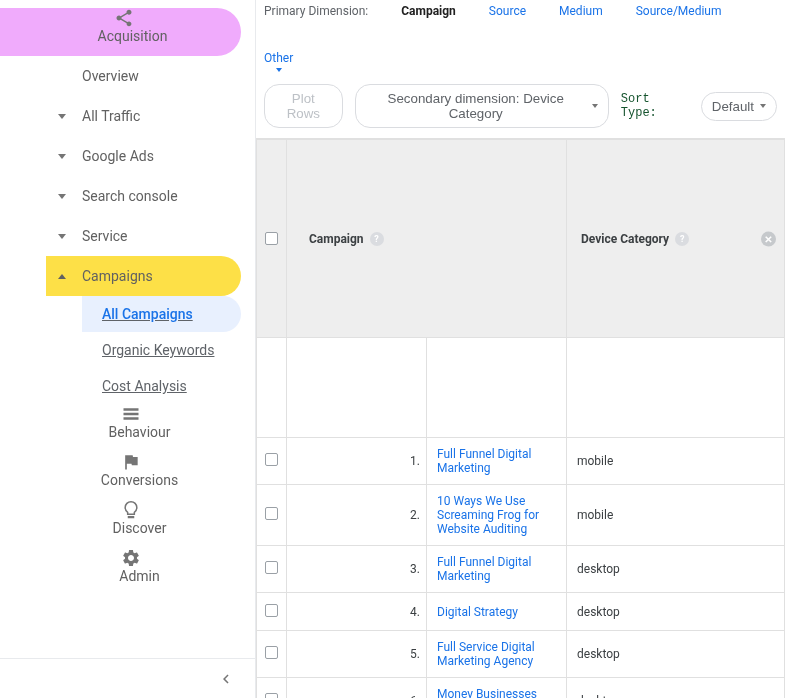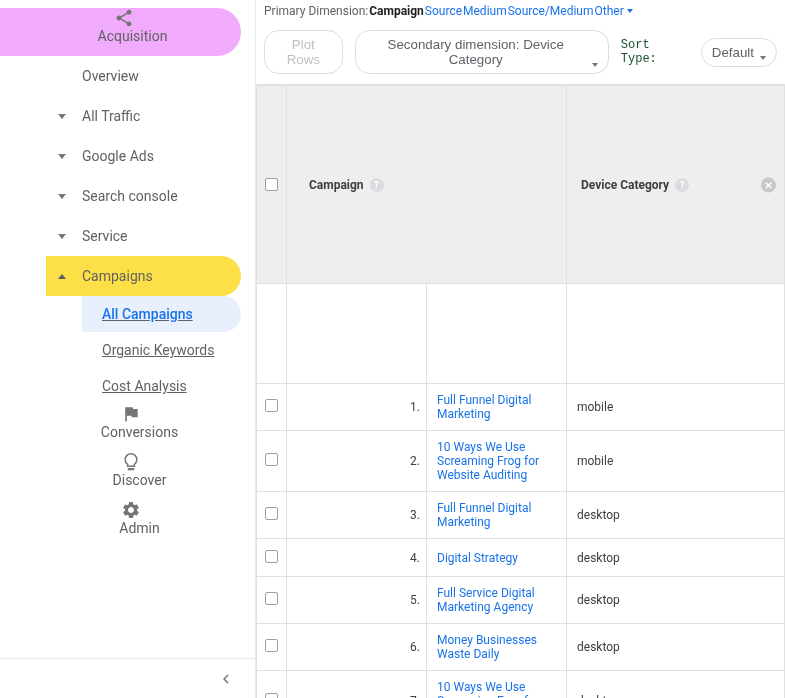--- a/index.html
+++ b/index.html
@@ -13,29 +13,29 @@
     .nav-item.selected-section { background: #f0abfc; border-radius: 0 24px 24px 0; margin-right: 14px; }
     .nav-sub { padding-left: 46px; }
     .nav-sub-item { display: flex; align-items: center; height: 40px; padding-left: 12px; cursor: pointer; color: #616161; font-size: 14px; }
     .nav-sub-item .tri { width: 24px; display: flex; }
     .nav-sub-sub { padding-left: 82px; text-decoration: underline; }
     .nav-sub-sub-item { display: flex; align-items: center; height: 36px; padding-left: 20px; cursor: pointer; color: #5f6368; font-size: 14px; }
     .nav-sub-sub-item.active { background: #e8f0fe; color: #1a73e8; border-radius: 0 18px 18px 0; margin-right: 14px; font-weight: 500; }
     .nav-sub-item.expanded { background: #fde047; border-radius: 0 20px 20px 0; margin-right: 14px; }
     .collapse-bar { height: 40px; border-top: 1px solid #e8eaed; display: flex; align-items: center; justify-content: flex-end; padding-right: 20px; cursor: pointer; }
     .main { flex: 1; display: flex; flex-direction: column; overflow: hidden; }
-    .dim-row { display: flex; align-items: center; gap: 1px; padding: 4px 8px 8px; font-size: 12px; flex-wrap: wrap; }
+    .dim-row { display: flex; align-items: center; gap: 33px; padding: 4px 8px 8px; font-size: 12px; flex-wrap: wrap; }
     .dim-label { color: #5f6368; }
     .dim-item { color: #1a73e8; cursor: pointer; }
     .dim-item.active { color: #212121; font-weight: 700; }
-    .dim-item.other { display: inline-flex; align-items: center; gap: 3px; }
+    .dim-item.other { display: inline-flex; align-items: center; gap: 3px; flex-direction: column; }
     .controls { display: flex; align-items: center; gap: 12px; padding: 4px 8px 10px; font-size: 12px; }
     .btn-outline { border: 1px solid #dadce0; border-radius: 15px; padding: 6px 10px; cursor: pointer; color: #9aa0a6; background: #fff; }
     .btn-outline.disabled { color: #bdc1c6; }
-    .sec-dim-btn { display: inline-flex; align-items: flex-end; gap: 6px; color: #5f6368; }
+    .sec-dim-btn { display: inline-flex; align-items: center; gap: 6px; color: #5f6368; }
     .sort-label { color: #14532d; margin-left: auto; font-family: Liberation Mono, monospace; }
     .table-wrap { flex: 1; overflow: auto; border-top: 1px solid #e0e0e0; }
     table { border-collapse: collapse; width: 100%; table-layout: fixed; }
     th, td { border: 1px solid #e0e0e0; font-size: 12px; vertical-align: middle; }
     th { background: #eeeeee; font-weight: 700; color: #3c4043; }
     .th-check { width: 30px; height: 198px; }
     .th-idx { width: 28px; }
     .th-camp { }
     .th-dev { width: 218px; position: relative; }
     .th-inner { display: flex; align-items: center; justify-content: center; gap: 6px; height: 100%; padding: 0 8px; }
@@ -115,20 +115,28 @@
           <span>All Campaigns</span>
         </div>
         <div class="nav-sub-sub-item">
           <span>Organic Keywords</span>
         </div>
         <div class="nav-sub-sub-item">
           <span>Cost Analysis</span>
         </div>
       </div>
 
+      <div class="nav-item main">
+        <span class="icon-slot">
+          <svg width="20" height="20" viewBox="0 0 24 24">
+              <path d="M3 5h18v3H3zm0 5.5h18v3H3zM3 16h18v3H3z"></path>
+            </svg>
+        </span>
+        <span>Behaviour</span>
+      </div>
 
       <div class="nav-item main">
         <span class="icon-slot">
           <svg width="20" height="20" viewBox="0 0 24 24">
               <path d="M14.4 6L14 4H5v17h2v-7h5.6l.4 2h7V6z"></path>
             </svg>
         </span>
         <span>Conversions</span>
       </div>
 

